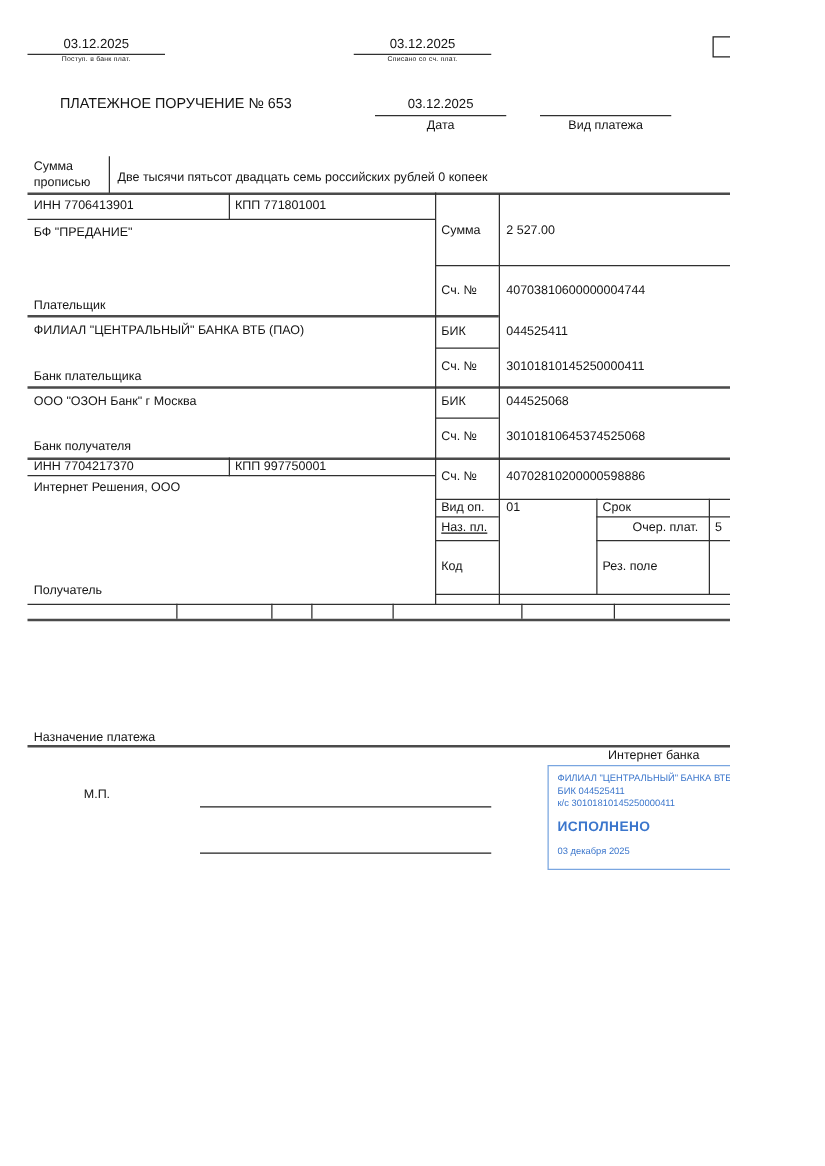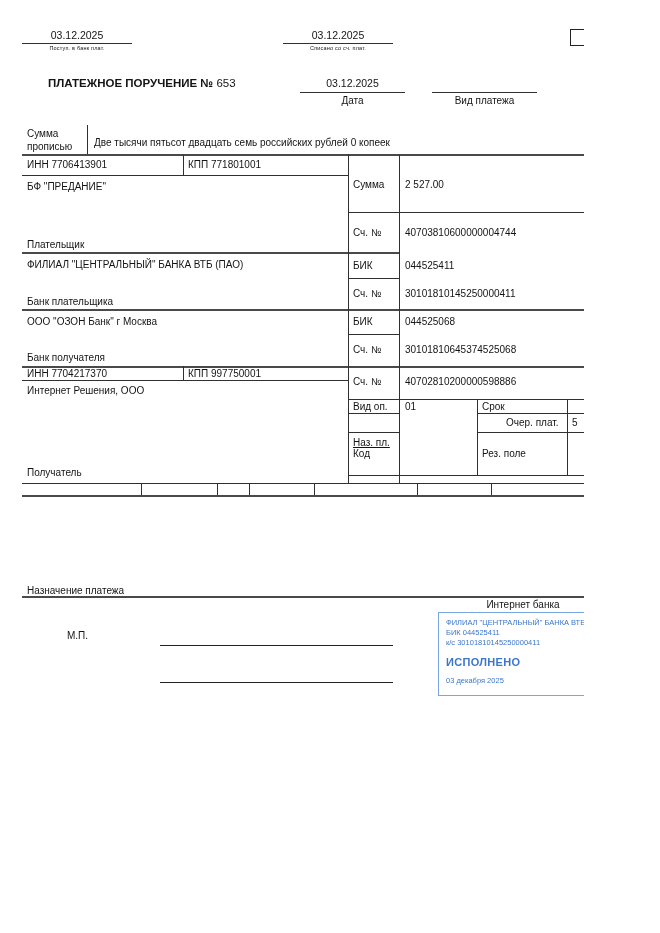--- a/index.html
+++ b/index.html
@@ -1,21 +1,21 @@
 <!DOCTYPE html>
 <html><head>
 <meta charset="utf-8">
 <style>
   html,body{margin:0;padding:0;background:#ffffff;}
   #page{position:relative;width:584px;height:933px;background:#ffffff;
         font-family:"Liberation Sans",sans-serif;color:#141414;overflow:hidden;}
   .t{position:absolute;font-size:10px;line-height:12px;color:#141414;white-space:nowrap;}
   .c{text-align:center;}
   .sm{font-size:5.5px;line-height:7px;letter-spacing:0.2px;}
-  .b{font-weight:bold;padding-left:26px;}
+  .b{font-weight:normal;padding-left:26px;}
   .hl{position:absolute;height:1px;background:#303030;}
   .hl2{position:absolute;height:2px;background:#4a4a4a;}
   .vl{position:absolute;width:1px;background:#303030;}
   .box{position:absolute;border:1.2px solid #222;box-sizing:border-box;}
   .stamp{position:absolute;left:438px;top:612px;width:168px;height:84px;
          border:1.5px solid #7aa6e0;box-sizing:border-box;padding:5px 7px;
          color:#3b76cc;font-size:7.5px;line-height:10px;}
   .stamp .status{font-size:11px;font-weight:bold;margin-top:9px;letter-spacing:0.3px;}
   .stamp .sdate{margin-top:9px;}
 </style>
@@ -114,21 +114,21 @@
   <div class="t" style="left:27px;top:368px;">ИНН 7704217370</div>
   <div class="t" style="left:188px;top:368px;">КПП 997750001</div>
   <div class="t" style="left:27px;top:385px;">Интернет Решения, ООО</div>
   <div class="t" style="left:27px;top:467px;">Получатель</div>
   <div class="t" style="left:353px;top:376px;">Сч. №</div>
   <div class="t" style="left:405px;top:376px;">40702810200000598886</div>
 
   <div class="t" style="left:353px;top:401px;">Вид оп.</div>
   <div class="t" style="left:405px;top:401px;">01</div>
   <div class="t" style="left:482px;top:401px;">Срок</div>
-  <div class="t" style="left:353px;top:437px;text-decoration:underline;">Наз. пл.</div>
+  <div class="t" style="left:353px;top:417px;text-decoration:underline;">Наз. пл.</div>
   <div class="t" style="left:506px;top:417px;">Очер. плат.</div>
   <div class="t" style="left:572px;top:417px;">5</div>
   <div class="t" style="left:353px;top:448px;">Код</div>
   <div class="t" style="left:482px;top:448px;">Рез. поле</div>
 
   <div class="t" style="left:27px;top:585px;">Назначение платежа</div>
   <div class="hl2" style="left:22px;top:596px;width:615px;"></div>
 
   <div class="t c" style="left:438px;top:599px;width:170px;">Интернет банка</div>
   <div class="t" style="left:67px;top:630px;">М.П.</div>

